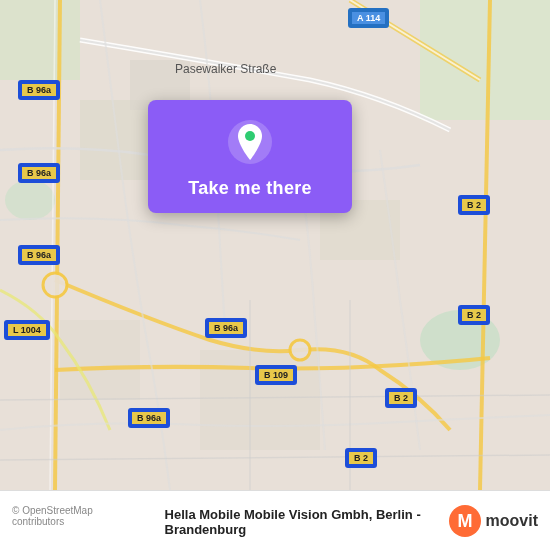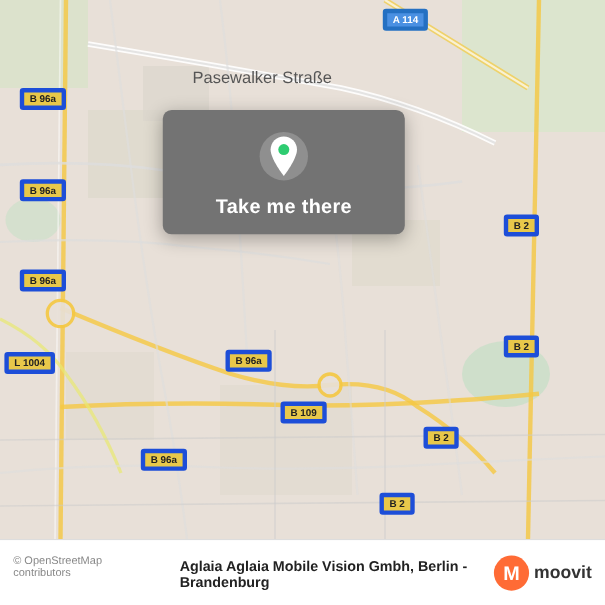--- a/index.html
+++ b/index.html
@@ -26,22 +26,22 @@
       top: 0; left: 0;
       width: 100%;
       height: 100%;
     }
 
     
     #location-card {
       position: absolute;
       top: 100px;
       left: 148px;
-      width: 220px;
-      background-color: #737373;
+      width: 204px;
+      background-color: #8b5cf6;
       border-radius: 8px;
       display: flex;
       flex-direction: column;
       align-items: center;
       padding: 18px 20px 14px;
       box-shadow: 0 4px 16px rgba(0,0,0,0.3);
       cursor: pointer;
     }
 
     #location-card .pin-icon {
@@ -96,21 +96,21 @@
 
     #bottom-bar .moovit-text {
       font-size: 16px;
       font-weight: 800;
       color: #333;
     }
 
     
     .map-label {
       position: absolute;
-      font-size: 15px;
+      font-size: 12px;
       color: #555;
       font-weight: 500;
       font-family: Arial, sans-serif;
     }
 
     .highway-badge {
       position: absolute;
       background: #e8c84a;
       border-radius: 3px;
       padding: 1px 5px;
@@ -209,21 +209,21 @@
       <circle cx="24" cy="18" r="5" fill="#2ecc71"></circle>
     </svg>
     <span class="card-label">Take me there</span>
   </div>
 </div>
 
 <div id="bottom-bar">
   <div class="left-section">
     <span class="attribution">© OpenStreetMap contributors</span>
     <span class="company-name">
-      <span>Aglaia Aglaia Mobile Vision Gmbh, Berlin -</span>
+      <span>Hella Mobile Mobile Vision Gmbh, Berlin -</span>
       <span>Brandenburg</span>
     </span>
   </div>
   <div class="moovit-logo">
 
     <svg width="34" height="34" viewBox="0 0 34 34" xmlns="http://www.w3.org/2000/svg">
       <circle cx="17" cy="17" r="16" fill="#ff6b35"></circle>
       <text x="17" y="23" text-anchor="middle" font-size="18" fill="white" font-weight="bold" font-family="Arial">M</text>
     </svg>
     <span class="moovit-text">moovit</span>

